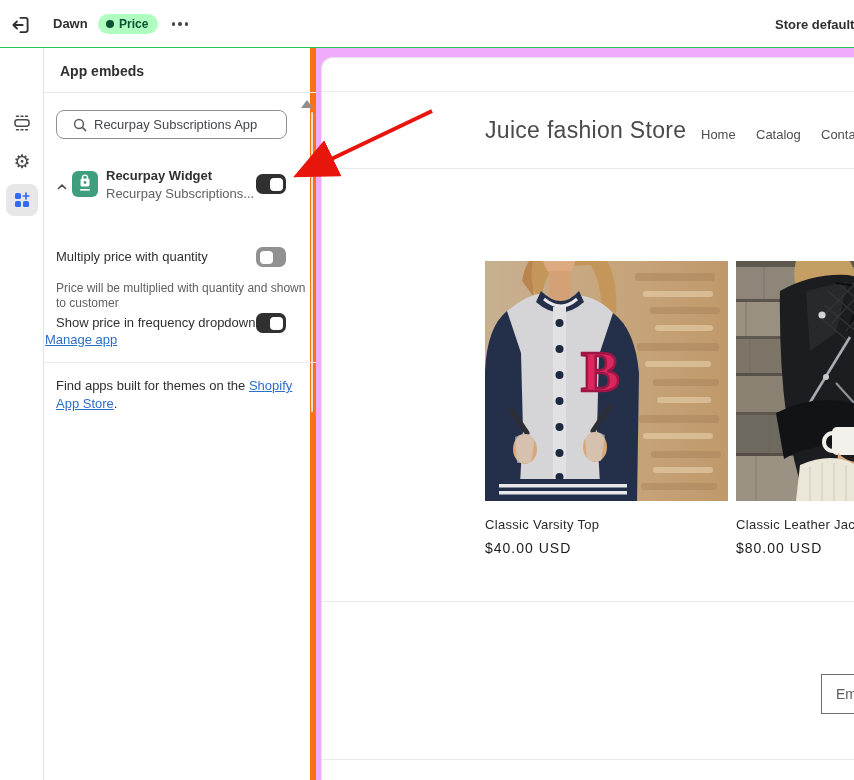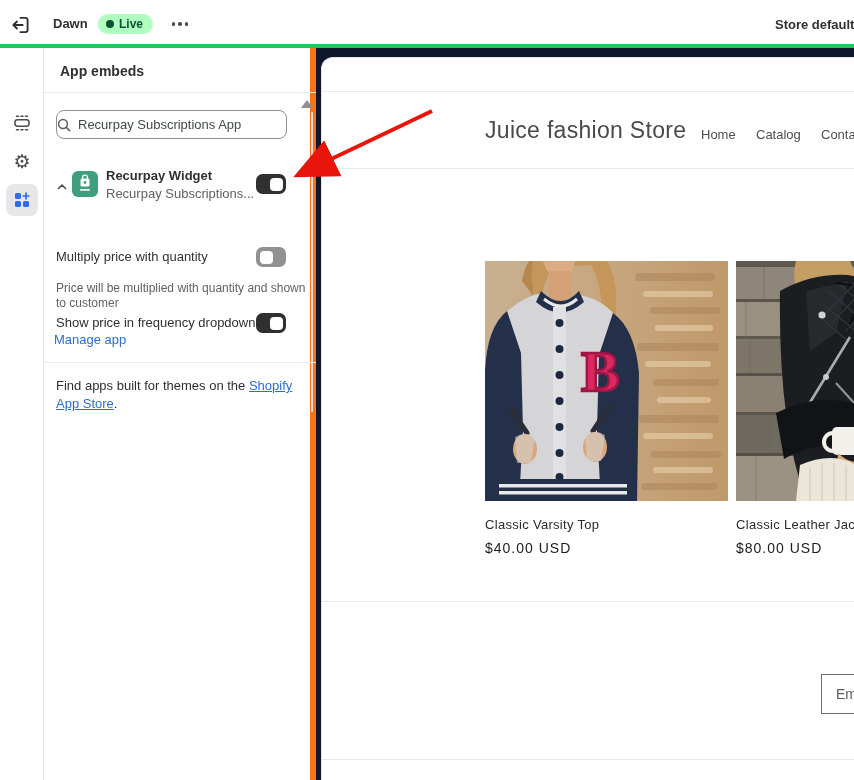--- a/index.html
+++ b/index.html
@@ -1,21 +1,21 @@
 <!DOCTYPE html>
 <html style="--live-bg: #affebf; --live-text: #0c5132; --link-blue: #2c6ecb; --icon-blue: #2f6bf0; --toggle-on: #303030; --toggle-off: #919191; --widget-green: #3f9e7d; --arrow-red: #e8150d;"><head>
 <meta charset="utf-8">
 <style>
   * { margin:0; padding:0; box-sizing:border-box; }
   html,body { width:854px; height:780px; }
   body { font-family:"Liberation Sans", sans-serif; background:#fff; position:relative; overflow:hidden; }
   .screen { position:absolute; inset:0; width:854px; height:780px; }
 
   
-  .topbar { position:absolute; left:0; top:0; width:854px; height:48px; background:#fff; border-bottom:4px solid #22c55e; z-index:10; }
+  .topbar { position:absolute; left:0; top:0; width:854px; height:48px; background:#fff; border-bottom:1px solid #22c55e; z-index:10; }
   .exit-btn { position:absolute; left:10px; top:13px; width:24px; height:24px; border:none; background:transparent; cursor:pointer; color:#303030; }
   .theme-name { position:absolute; left:53px; top:16px; font-size:13px; font-weight:600; color:#303030; }
   .live-badge { position:absolute; left:98px; top:14px; height:20px; padding:0 10px 0 8px; border-radius:10px;
                 background:var(--live-bg); color:var(--live-text); font-size:12px; font-weight:600;
                 display:flex; align-items:center; gap:5px; }
   .live-dot { width:8px; height:8px; border-radius:50%; background:var(--live-text); }
   .more-btn { position:absolute; left:166px; top:14px; width:28px; height:20px; border:none; background:transparent; cursor:pointer;
               display:flex; align-items:center; justify-content:center; gap:3px; }
   .more-btn i { width:3.5px; height:3.5px; border-radius:50%; background:#4a4a4a; }
   .store-selector { position:absolute; left:768px; top:12px; width:86px; height:24px; display:flex; align-items:center; gap:7px;
@@ -32,21 +32,21 @@
 
   
   .panel { position:absolute; left:44px; top:48px; width:272px; height:732px; background:#fff; border-right:6px solid #f97316; z-index:4; }
   .panel-title { position:absolute; left:16px; top:15px; font-size:14px; font-weight:700; color:#303030; }
   .panel-div1 { position:absolute; left:0; top:44px; width:272px; border-top:1px solid #ebebeb; }
   .scroll-up { position:absolute; left:257px; top:52px; width:0; height:0;
                border-left:6px solid transparent; border-right:6px solid transparent; border-bottom:8px solid #8f8f8f; }
   .scroll-track { position:absolute; left:267px; top:64px; width:2px; height:300px; background:#e0e0e0; border-radius:2px; }
 
   .search-box { position:absolute; left:12px; top:62px; width:231px; height:29px; border:1px solid #8f8f8f; border-radius:8px;
-                background:#fff; display:flex; align-items:center; padding:0 0; gap:7px; }
+                background:#fff; display:flex; align-items:center; padding:0 16px; gap:7px; }
   .search-box input { border:none; outline:none; flex:1; font-size:13px; color:#45474a; font-family:"Liberation Sans",sans-serif; background:transparent; }
 
   .widget-row { position:absolute; left:0; top:117px; width:272px; height:46px; }
   .chev-btn { position:absolute; left:12px; top:15px; width:14px; height:14px; border:none; background:transparent; cursor:pointer; color:#4a4a4a; }
   .app-icon { position:absolute; left:28px; top:6px; width:26px; height:26px; border-radius:6px; background:var(--widget-green); }
   .app-icon svg { position:absolute; inset:0; }
   .widget-name { position:absolute; left:62px; top:3px; font-size:13px; font-weight:700; color:#303030; }
   .widget-sub  { position:absolute; left:62px; top:21px; font-size:13px; color:#616161; }
 
   .toggle { width:30px; height:20px; border-radius:6.5px; position:relative; cursor:pointer; border:none; }
@@ -55,28 +55,28 @@
   .toggle .knob { position:absolute; top:3.5px; width:13px; height:13px; border-radius:4px; background:#fff; }
   .toggle.on  .knob { right:3.5px; }
   .toggle.off .knob { left:3.5px; }
   .tg-widget { position:absolute; left:212px; top:126px; }
   .tg-mult   { position:absolute; left:212px; top:199px; }
   .tg-freq   { position:absolute; left:212px; top:265px; }
 
   .setting-label1 { position:absolute; left:12px; top:201px; font-size:13px; color:#303030; }
   .help-text { position:absolute; left:12px; top:225px; width:252px; font-size:12px; line-height:15px; color:#616161;margin-top:8px; }
   .setting-label2 { position:absolute; left:12px; top:267px; font-size:13px; color:#303030; }
-  .manage-link { position:absolute; left:10px; top:284px; font-size:13px; color:var(--link-blue); cursor:pointer; }
+  .manage-link { position:absolute; left:1px; top:284px; font-size:13px; color:var(--link-blue); text-decoration:underline; cursor:pointer; }
 
   .panel-div2 { position:absolute; left:0; top:314px; width:272px; border-top:1px solid #ebebeb; }
   .panel-footer { position:absolute; left:12px; top:329px; width:238px; font-size:13px; line-height:18px; color:#303030; }
   .panel-footer a { color:var(--link-blue); text-decoration:underline; cursor:pointer; }
 
   
-  .preview { position:absolute; left:316px; top:48px; width:538px; height:732px; background:#0f172a; }
+  .preview { position:absolute; left:316px; top:48px; width:538px; height:732px; background:#f0abfc; }
   .canvas { position:absolute; left:5px; top:9px; width:533px; height:723px; background:#fff;
             border:1px solid #e4e4e4; border-right:none; border-bottom:none; border-radius:12px 0 0 0; overflow:hidden; }
   .strip-top { position:absolute; left:0; top:0; width:533px; height:34px; border-bottom:1px solid #e9e9e9; }
   .shop-header { position:absolute; left:0; top:34px; width:533px; height:77px; border-bottom:1px solid #e9e9e9; }
   .store-name { position:absolute; left:163px; top:25px; font-size:23px; font-weight:400; letter-spacing:.3px; color:#4a4a4a; cursor:pointer; }
   .shop-nav span { position:absolute; top:35px; font-size:13px; color:#4f4f4f; cursor:pointer; white-space:nowrap; }
   .nav-0 { left:379px; } .nav-1 { left:434px; } .nav-2 { left:499px; }
 
   .section-title { position:absolute; left:164px; top:146px; font-size:24px; font-weight:400; color:#383838; }
 
@@ -107,21 +107,21 @@
   <header class="topbar">
     <button class="exit-btn">
       <svg class="ic" width="22" height="22" viewBox="0 0 20 20">
         <path d="M9.5 3.5h4.6A1.9 1.9 0 0 1 16 5.4v9.2a1.9 1.9 0 0 1-1.9 1.9H9.5" fill="none" stroke="currentColor" stroke-width="1.7" stroke-linecap="round"></path>
         <path d="M11.5 10H3.2M6.3 6.8 3.1 10l3.2 3.2" fill="none" stroke="currentColor" stroke-width="1.7" stroke-linecap="round" stroke-linejoin="round"></path>
       </svg>
     </button>
     <span class="theme-name">Dawn</span>
     <span class="live-badge">
       <span class="live-dot"></span>
-      <span>Live</span>
+      <span>Price</span>
     </span>
     <button class="more-btn">
       <i></i>
         <i></i>
         <i></i>
     </button>
     <button class="store-selector">
       <svg class="ic" width="18" height="18" viewBox="0 0 20 20">
         <path d="M4.2 3h11.6l1.7 3.4a2.7 2.7 0 0 1-2.6 2.9 2.7 2.7 0 0 1-2.4-1.3 2.7 2.7 0 0 1-2.5 1.3 2.7 2.7 0 0 1-2.4-1.3 2.7 2.7 0 0 1-2.5 1.3A2.7 2.7 0 0 1 2.5 6.4z" fill="none" stroke="#303030" stroke-width="1.5" stroke-linejoin="round"></path>
         <path d="M4.3 9.5V17h11.4V9.5M11.8 17v-4.4H8.2V17" fill="none" stroke="#303030" stroke-width="1.5" stroke-linejoin="round"></path>

